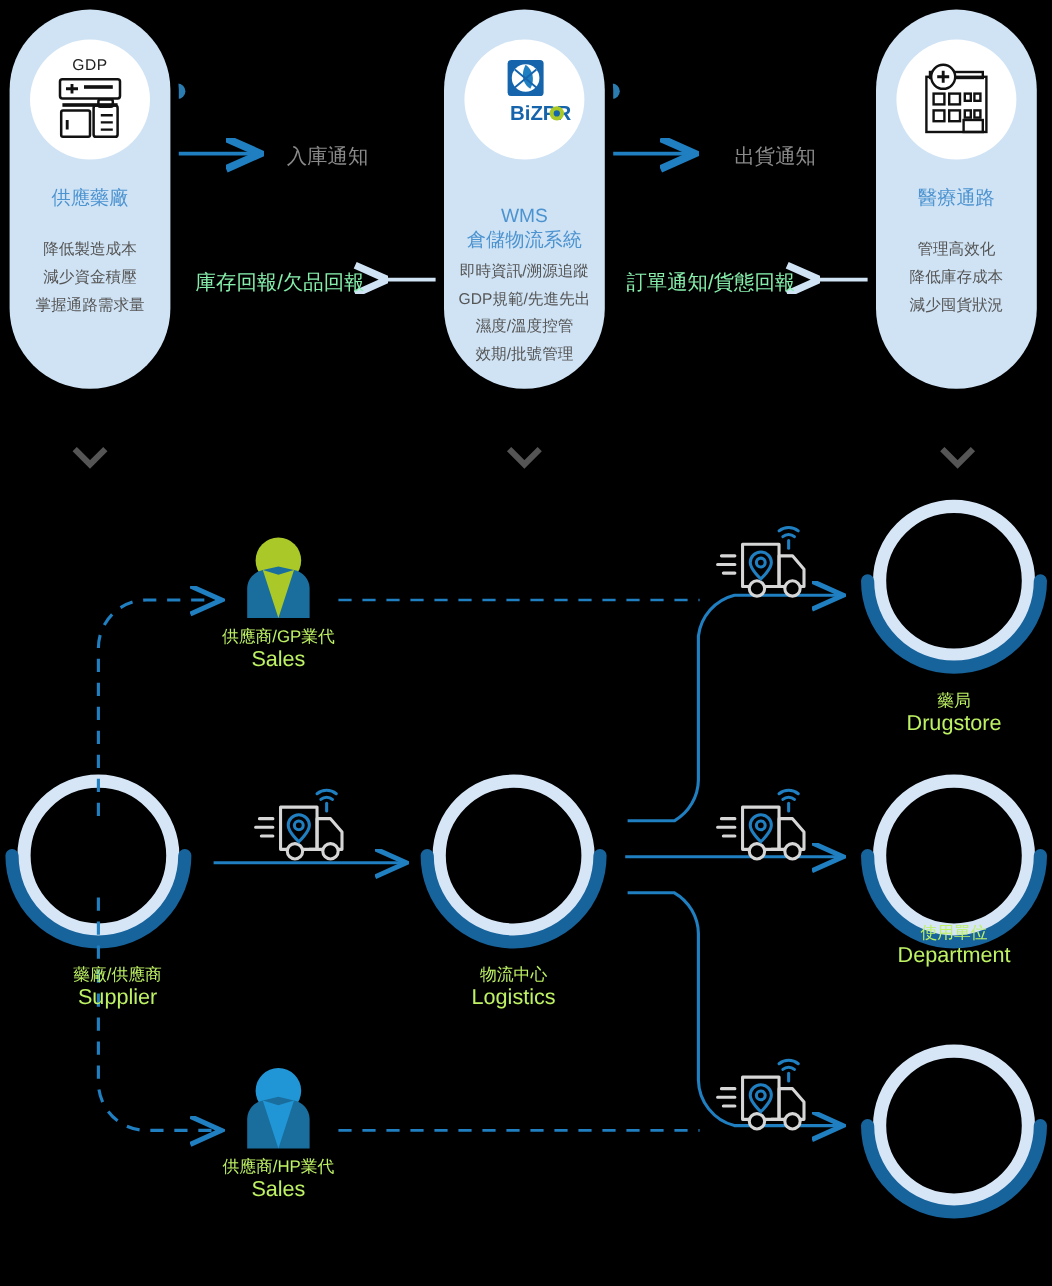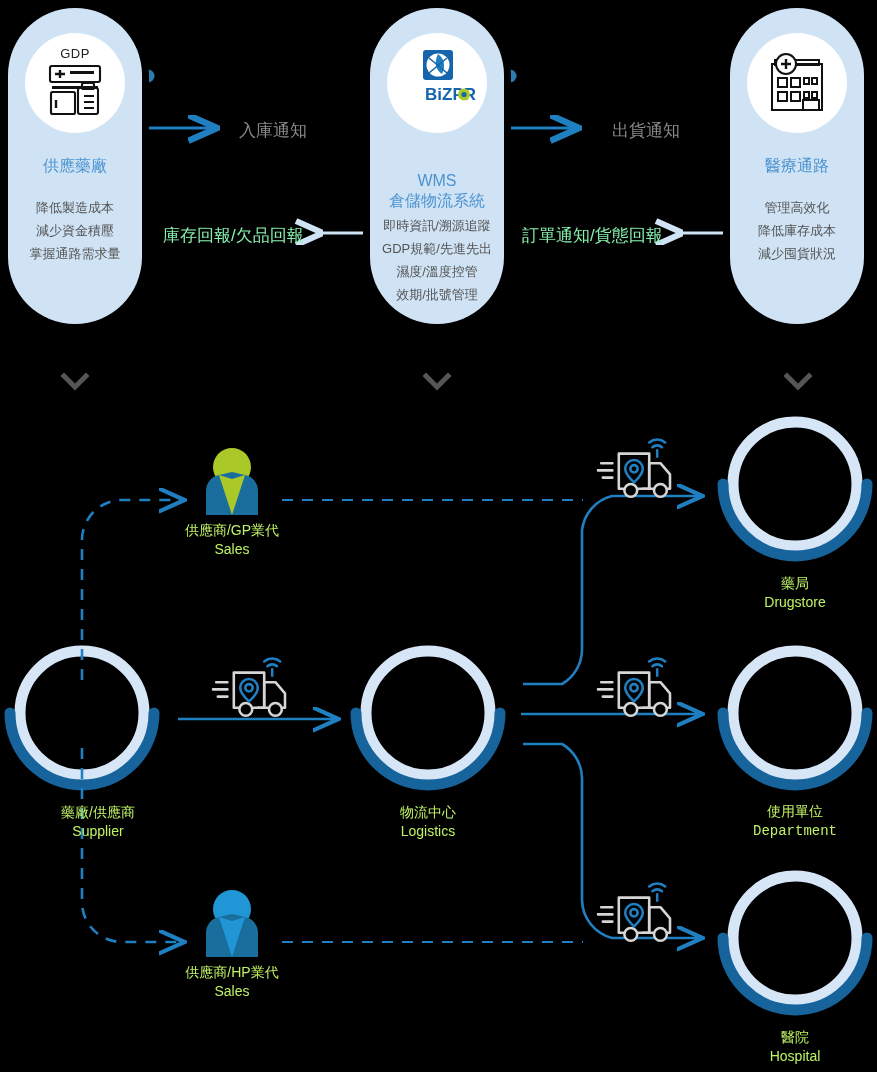--- a/index.html
+++ b/index.html
@@ -30,21 +30,21 @@
     position:absolute;left:0;right:0;text-align:center;color:#555;
     font-size:13px;line-height:23px;
   }
 
   .gdp-label{font-size:13px;color:#222;letter-spacing:.5px;}
 
   
   .flowlabel{color:#8a8a8a;font-size:17px;}
   .flowlabel.light{color:#86efac;}
   .nodelabel{color:#bef264;font-size:14px;line-height:19px;text-align:center;}
-  .nodelabel .en{font-size:14px;}
+  .nodelabel .en{font-size:18px;}
 </style>
 </head>
 <body>
 
 <div id="stage">
 
   <svg class="layer">
     <defs>
       <marker id="arrBlue" markerWidth="10" markerHeight="10" refX="8" refY="4" orient="auto">
         <path d="M0,0 L9,4 L0,8" fill="none" stroke="#1f7fc0" stroke-width="2"></path>
@@ -303,27 +303,23 @@
     <div class="en">Supplier</div>
   </div>
   <div class="txt nodelabel" style="left:713px;top:574px;width:164px;">
     <div>藥局</div>
     <div class="en">Drugstore</div>
   </div>
   <div class="txt nodelabel" style="left:346px;top:803px;width:164px;">
     <div>物流中心</div>
     <div class="en">Logistics</div>
   </div>
-  <div class="txt nodelabel" style="left:713px;top:803px;width:164px;font-family:Liberation Mono, monospace;">
+  <div class="txt nodelabel" style="left:713px;top:768px;width:164px;">
     <div>使用單位</div>
     <div class="en">Department</div>
-  </div>
-  <div class="txt nodelabel" style="left:713px;top:1028px;width:164px;">
-    <div>醫院</div>
-    <div class="en">Hospital</div>
   </div>
 
   <div class="txt nodelabel" style="left:150px;top:521px;width:164px;">
     <div>供應商/GP業代</div>
     <div class="en">Sales</div>
   </div>
   <div class="txt nodelabel" style="left:150px;top:963px;width:164px;">
     <div>供應商/HP業代</div>
     <div class="en">Sales</div>
   </div>

